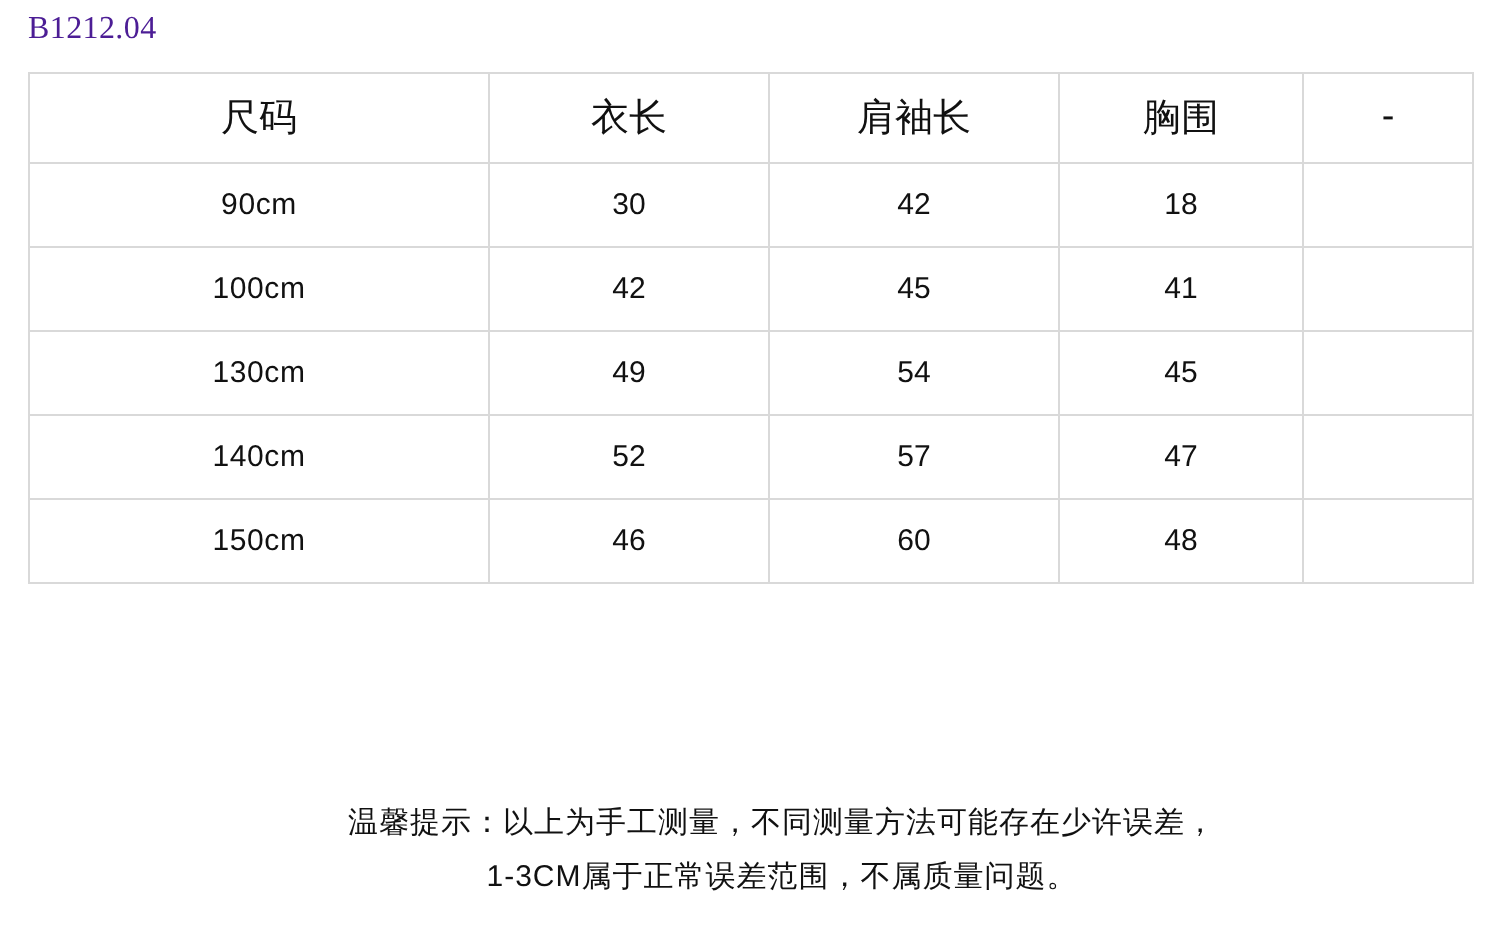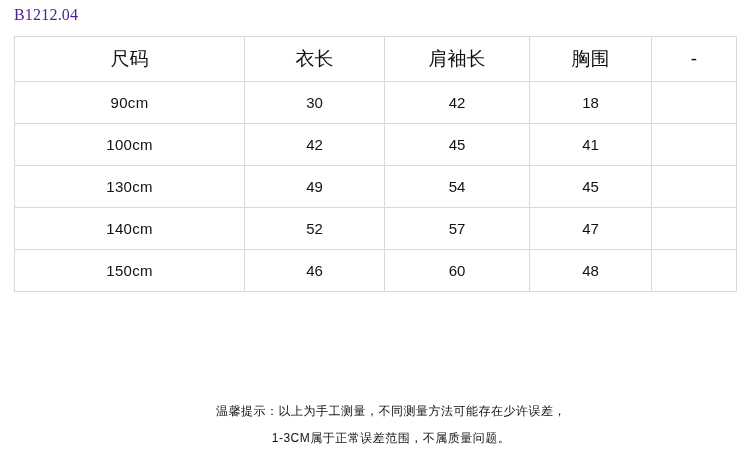--- a/index.html
+++ b/index.html
@@ -65,21 +65,21 @@
     margin-left: 44px;
   }
   .notes {
     position: absolute;
     left: 0;
     right: 0;
     top: 398px;
     text-align: center;
   }
   .note-line {
-    font-size: 12px;
+    font-size: 15px;
     line-height: 27px;
     color: #111111;
     font-family: "Liberation Sans", sans-serif;
     letter-spacing: 0.5px;
     padding-left: 32px;
   }
 </style>
 </head>
 <body>
 

